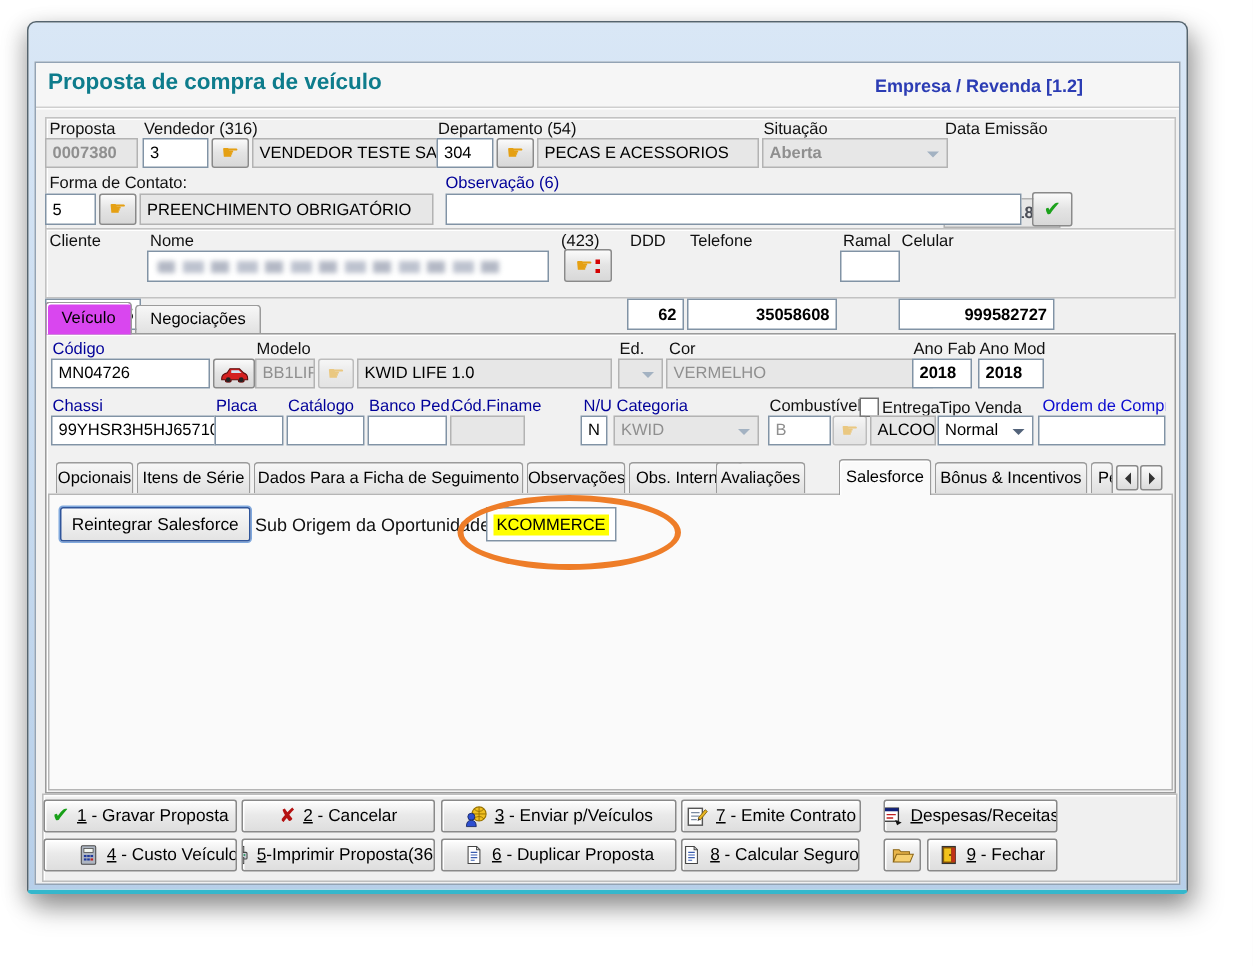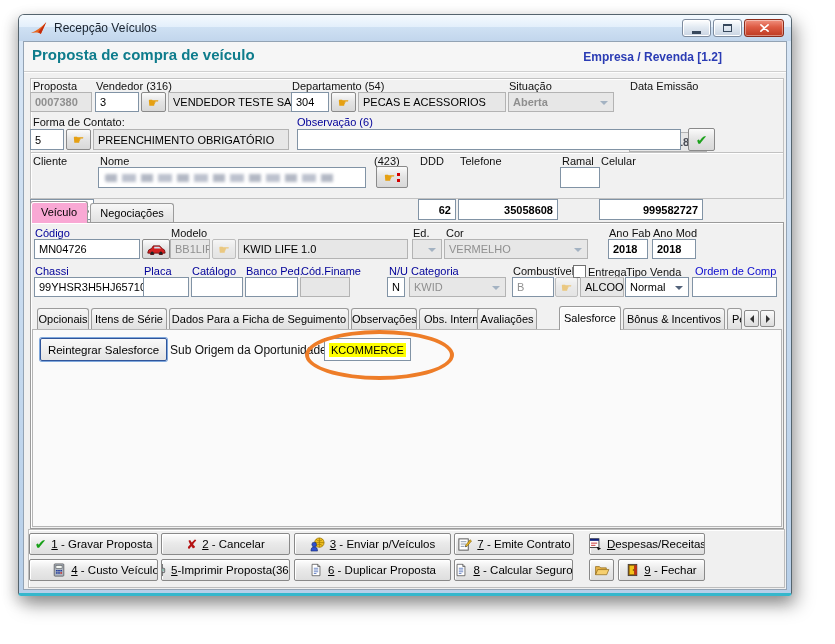--- a/index.html
+++ b/index.html
@@ -58,21 +58,21 @@
     justify-content:center;padding:0;cursor:pointer;box-sizing:border-box;}
   .gcheck{font-family:"DejaVu Sans",sans-serif;font-size:14px;font-weight:bold;color:#1ca21c;line-height:1;}
   .redact{display:inline-block;width:232px;height:8px;margin-left:2px;border-radius:2px;opacity:.65;
     background:repeating-linear-gradient(90deg,#8b93a6 0 12px,rgba(0,0,0,0) 12px 17px,#9aa2b5 17px 31px,rgba(0,0,0,0) 31px 36px);
     filter:blur(1.6px);}
   .cb{position:absolute;width:13px;height:13px;background:#fff;border:1px solid #707070;box-sizing:border-box;cursor:pointer;}
   
   .tab{position:absolute;box-sizing:border-box;border:1px solid #9b9b9b;border-bottom:none;
     border-radius:3px 3px 0 0;background:linear-gradient(#f7f7f7,#e0e0e0);font-size:11px;
     text-align:center;cursor:pointer;overflow:hidden;white-space:nowrap;}
-  .tab.active{background:#f9a8d4;z-index:4;box-shadow:inset 1px 1px 0 #fff;}
+  .tab.active{background:#d946ef;z-index:4;box-shadow:inset 1px 1px 0 #fff;}
   .tab.active.white{background:#fafafa;}
   .panel{position:absolute;left:6px;top:180px;width:752px;height:305px;border:1px solid #9b9b9b;
     background:#f1f1f1;box-shadow:inset 1px 1px 0 #ffffff;z-index:1;}
   .ipage{position:absolute;left:8px;top:287px;width:748px;height:196px;border:1px solid #b5b5b5;
     background:#fafafa;z-index:2;}
   .arrowbtn{position:absolute;width:15px;height:17px;border:1px solid #8a8a8a;border-radius:2px;
     background:linear-gradient(#fbfbfb,#dcdcdc);display:flex;align-items:center;justify-content:center;
     cursor:pointer;box-sizing:border-box;}
   .tri-l{width:0;height:0;border:4px solid transparent;border-right-color:#333;border-left:none;}
   .tri-r{width:0;height:0;border:4px solid transparent;border-left-color:#333;border-right:none;}
@@ -95,42 +95,20 @@
   .gicon{font-family:"DejaVu Sans",sans-serif;font-size:14px;font-weight:bold;line-height:1;}
   .gicon.green{color:#18a018;}
   .gicon.red{color:#b51212;font-size:13px;}
 </style>
 </head>
 <body>
 
 <div class="stage">
   <div class="window">
 
-    <div class="titlebar">
-      <span class="app-icon">
-        <svg viewBox="0 0 20 16" width="18" height="15">
-          <path d="M1 13 C7 11 12 7 18 1 L12 14 C9 12 5 12 1 13 Z" fill="#e8651c"></path>
-          <path d="M18 1 L12 14 C11 13 10 12.6 9 12.3 Z" fill="#c22a0e"></path>
-        </svg>
-      </span>
-      <span>Recepção Veículos</span>
-      <span class="winbtns">
-        <span class="wbtn">
-            <i class="glyph-min"></i>
-          </span>
-        <span class="wbtn">
-            <i class="glyph-max"></i>
-          </span>
-        <span class="wbtn close">
-          <svg width="9" height="8" viewBox="0 0 10 8">
-            <path d="M1 0.5 L9 7.5 M9 0.5 L1 7.5" stroke="#fff" stroke-width="1.8" stroke-linecap="round"></path>
-          </svg>
-        </span>
-      </span>
-    </div>
 
     <div class="client">
 
       <div class="hdr-band"></div>
       <div class="hdr-title">Proposta de compra de veículo</div>
       <div class="hdr-company">Empresa / Revenda [1.2]</div>
 
       <div class="gbox" style="left:6px;top:36px;width:752px;height:73px;"></div>
       <div class="lbl" style="left:9px;top:38px;text-align:right;">Proposta</div>
       <div class="fld ro dim b" style="left:6px;top:50px;width:62px;">0007380</div>
@@ -140,21 +118,21 @@
           <span class="hand">☛</span>
         </button>
       <div class="fld ro" style="left:144px;top:50px;width:124px;">VENDEDOR TESTE SALESF</div>
       <div class="lbl" style="left:268px;top:38px;">Departamento (54)</div>
       <div class="fld" style="left:267px;top:50px;width:38px;">304</div>
       <button class="handbtn" style="left:307px;top:50px;">
           <span class="hand">☛</span>
         </button>
       <div class="fld ro" style="left:334px;top:50px;width:148px;">PECAS E ACESSORIOS</div>
       <div class="lbl" style="left:485px;top:38px;">Situação</div>
-      <div class="fld ro dim b" style="left:484px;top:50px;width:106px;">
+      <div class="fld ro dim b" style="left:484px;top:50px;width:124px;">
           <span>Aberta</span>
           <i class="chev dim"></i>
         </div>
       <div class="lbl" style="left:606px;top:38px;">Data Emissão</div>
       <div class="fld ro b date" style="left:605px;top:50px;width:78px;margin-top:40px;">14/05/2018</div>
       <div class="lbl" style="left:9px;top:74px;">Forma de Contato:</div>
       <div class="fld" style="left:6px;top:87px;width:34px;height:21px;">5</div>
       <button class="handbtn" style="left:42px;top:87px;height:21px;">
           <span class="hand">☛</span>
         </button>
@@ -205,21 +183,21 @@
       <button class="handbtn dis" style="left:188px;top:197px;width:24px;z-index:2;">
           <span class="hand">☛</span>
         </button>
       <div class="fld ro" style="left:214px;top:197px;width:170px;z-index:2;">KWID LIFE 1.0</div>
       <div class="lbl" style="left:389px;top:185px;z-index:2;">Ed.</div>
       <div class="fld ro dim" style="left:388px;top:197px;width:30px;z-index:2;">
           <span></span>
           <i class="chev dim"></i>
         </div>
       <div class="lbl" style="left:422px;top:185px;z-index:2;">Cor</div>
-      <div class="fld ro dim" style="left:420px;top:197px;width:144px;z-index:2;">
+      <div class="fld ro dim" style="left:420px;top:197px;width:178px;z-index:2;">
           <span>VERMELHO</span>
           <i class="chev dim"></i>
         </div>
       <div class="lbl" style="left:585px;top:185px;z-index:2;">Ano Fab</div>
       <div class="fld b" style="left:584px;top:197px;width:40px;z-index:2;">2018</div>
       <div class="lbl" style="left:629px;top:185px;z-index:2;">Ano Mod</div>
       <div class="fld b" style="left:628px;top:197px;width:44px;z-index:2;">2018</div>
 
       <div class="lbl navy" style="left:11px;top:223px;z-index:2;">Chassi</div>
       <div class="fld" style="left:10px;top:235px;width:110px;z-index:2;">99YHSR3H5HJ657105</div>

